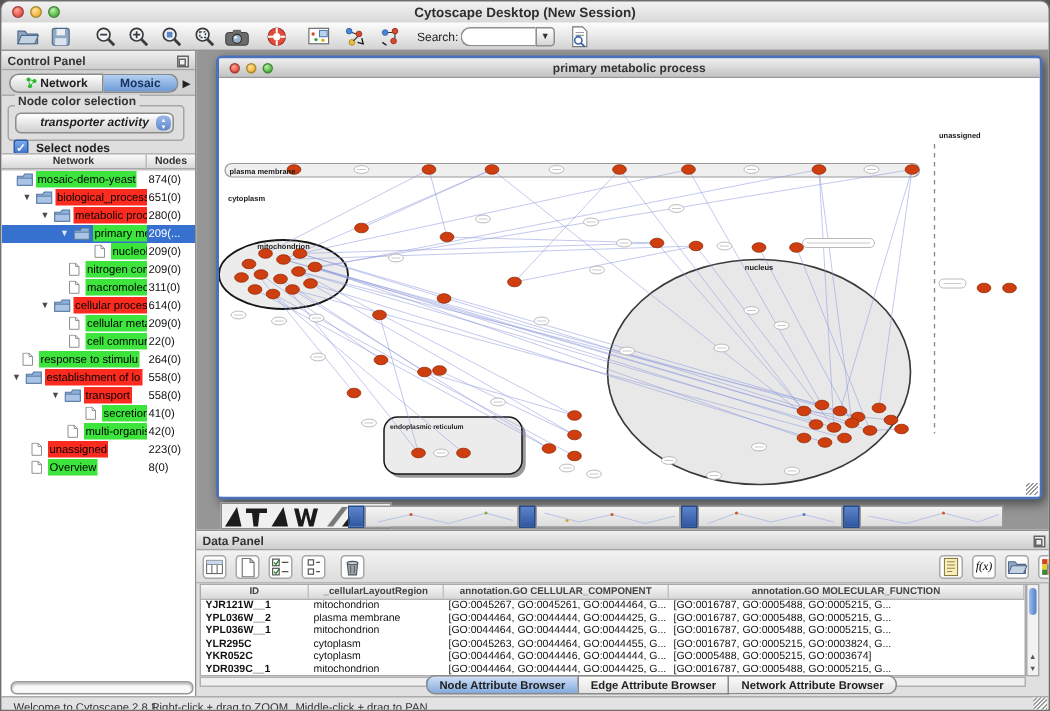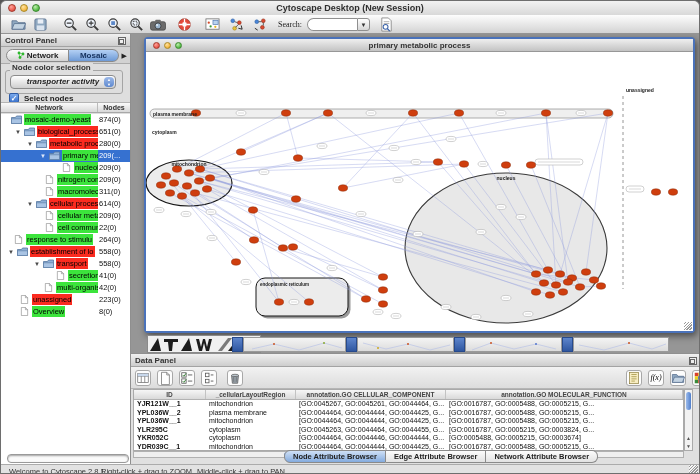--- a/index.html
+++ b/index.html
@@ -17,21 +17,21 @@
   .light { width:8px; height:8px; border-radius:50%; }
   .light.red    { background:radial-gradient(circle at 35% 30%, #ffa49b, #ed5f53 60%, #b93a2e); border:1px solid #a63a2e; }
   .light.yellow { background:radial-gradient(circle at 35% 30%, #ffe2a0, #f6bc4a 60%, #c28f22); border:1px solid #ab8a28; }
   .light.green  { background:radial-gradient(circle at 35% 30%, #c0eeb0, #5fc14f 60%, #2f8f28); border:1px solid #3d8a30; }
   .mini .light { width:7px; height:7px; }
   
   .toolbar { position:absolute; top:14px; left:0; right:0; height:19px;
     background:linear-gradient(#fdfdfd,#d3d3d3); border-bottom:1px solid #949494; }
   .tb { position:absolute; top:2px; width:15px; height:15px; }
   .tb svg { width:100%; height:100%; display:block; }
-  .search-label { position:absolute; left:277px; top:5px; font-size:8px; color:#222;font-family:Liberation Serif, serif; }
+  .search-label { position:absolute; left:277px; top:5px; font-size:8px; color:#222; }
   .search-input { position:absolute; left:306px; top:3px; width:50px; height:13px; border:1px solid #8f8f8f;
     border-right:none; border-radius:7px 0 0 7px; background:#fff; font-size:8px; padding-left:5px; }
   .search-drop { position:absolute; left:356px; top:3px; width:13px; height:13px; border:1px solid #8f8f8f;
     border-radius:0 3px 3px 0; background:linear-gradient(#fff,#d6d6d6); font-size:6px; color:#333; text-align:center; line-height:12px; }
   
   .cpanel { position:absolute; left:0; top:33px; width:130px; height:430px; background:#dedede; border-right:1px solid #8f8f8f; }
   .panel-head { position:relative; height:13px; background:linear-gradient(#f0f0f0,#cdcdcd);
     border-bottom:1px solid #a3a3a3; font-size:8px; font-weight:bold; color:#333; padding-left:4px; line-height:13px; }
   .float-btn { position:absolute; right:4px; top:3px; width:8px; height:8px; border:1px solid #666; background:#eee; }
   .float-btn:before { content:""; position:absolute; right:1px; top:1px; width:3px; height:3px; border:1px solid #666; }

